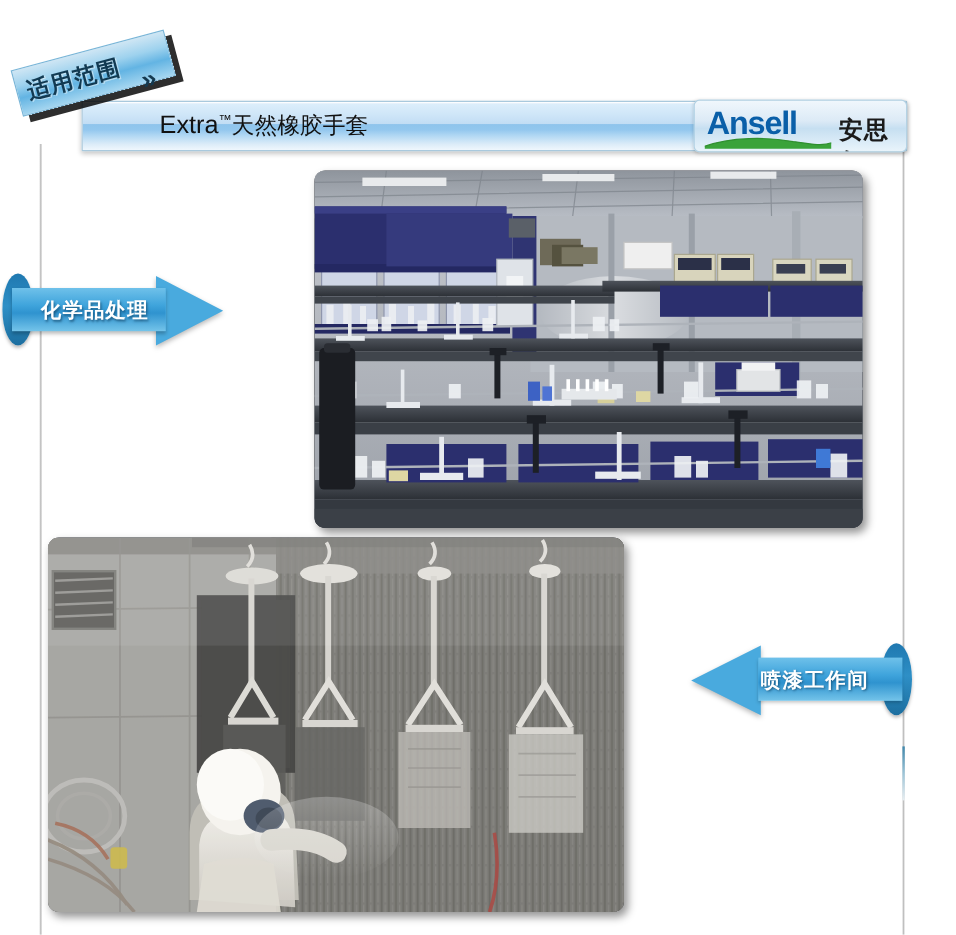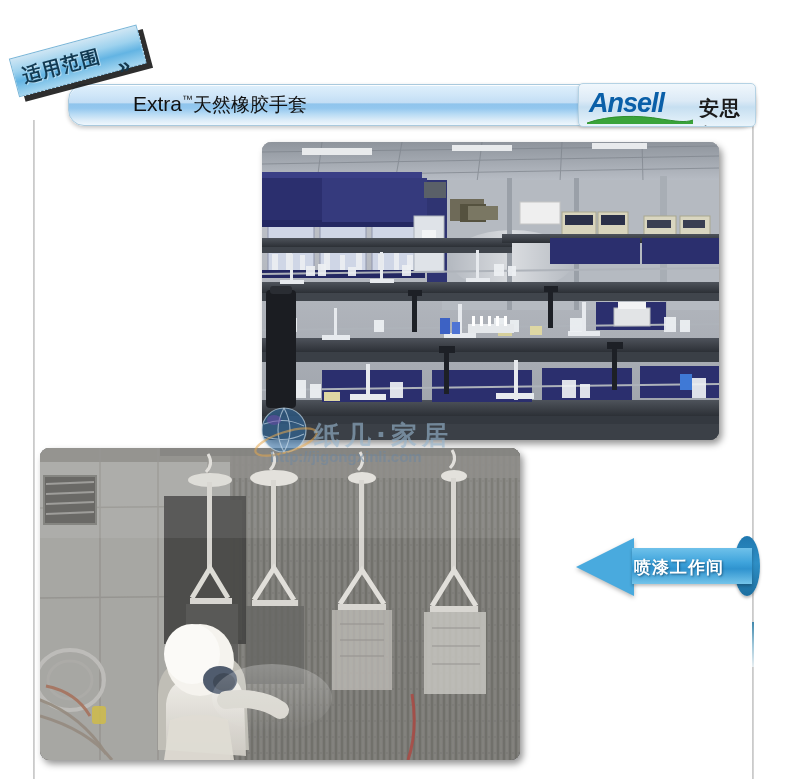--- a/index.html
+++ b/index.html
@@ -30,21 +30,21 @@
   .frame-right-accent {
     position: absolute; left: 752px; top: 622px;
     width: 2px; height: 45px;
     background: linear-gradient(to bottom,#3f87ab,#9dc5d8,#e8eef1);
   }
 
   
   .titlebar {
     position: absolute; left: 68px; top: 84px;
     width: 688px; height: 42px;
-    border-radius: 16px;
+    border-radius: 1px;
     border: 1px solid #a9c9dd;
     background: linear-gradient(to bottom,
         #e9f3fa 0%, #dceefb 4%, #cfe6f8 26%, #c2ddf4 45%,
         #8fc4ec 47%, #93c7ee 58%, #b6daf4 72%, #dcecf8 88%, #eff7fd 100%);
     box-shadow: 0 2px 4px rgba(0,0,0,0.22), inset 0 1px 0 rgba(255,255,255,0.85);
     overflow: hidden;
   }
   .titlebar-text {
     position: absolute; left: 64px; top: 50%;
     transform: translateY(-50%);
@@ -66,21 +66,20 @@
     border-radius: 5px;
     border: 1px solid #b4d2e4;
     background: linear-gradient(to bottom,#f0f7fc 0%,#dceaf6 40%,#c6dff1 55%,#e9f4fb 100%);
     box-shadow: 0 1px 3px rgba(0,0,0,0.16);
     overflow: hidden;
   }
   .logo-word {
     position: absolute; left: 10px; top: 4px;
     font-size: 27px; font-weight: bold;
     color: #0a5fa8; letter-spacing: -1px;
-    font-style: italic;
   }
   .logo-swoosh {
     position: absolute; left: 8px; top: 28px;
     width: 106px; height: 12px;
     overflow: hidden;
   }
   .logo-cn {
     position: absolute; left: 120px; top: 11px;
     font-family: "DejaVu Sans", "Liberation Sans", sans-serif;
     font-size: 20px; font-weight: bold; color: #1a1a1a;
@@ -223,20 +222,26 @@
     <div class="logo-cn">安思尔</div>
   </div>
 
   <div class="scope-tab-wrap">
     <div class="scope-tab">
       <span class="scope-tab-text">适用范围</span>
     </div>
     <span class="scope-chev">»</span>
   </div>
 
+  <div class="arrow-banner" id="arrow-chem">
+    <div class="ab-tail"></div>
+    <div class="ab-head"></div>
+    <div class="ab-body"></div>
+    <div class="ab-label">化学品处理</div>
+  </div>
 
   <div class="arrow-banner" id="arrow-spray">
     <div class="ab-tail"></div>
     <div class="ab-head"></div>
     <div class="ab-body"></div>
     <div class="ab-label">喷漆工作间</div>
   </div>
 
   <div class="photo" id="photo-lab">
     <svg viewBox="0 0 457 298" preserveAspectRatio="none" aria-hidden="true">
@@ -541,25 +546,14 @@
 
       <path d="M372 246 q6 36 -4 66" stroke="#a2362f" stroke-width="3" fill="none" opacity="0.85"></path>
 
       <rect x="52" y="258" width="14" height="18" rx="3" fill="#c7b23c" opacity="0.9"></rect>
 
       <rect width="480" height="312" fill="#ffffff" opacity="0.10"></rect>
       <rect x="0" y="0" width="480" height="90" fill="#ffffff" opacity="0.08"></rect>
     </svg>
   </div>
 
-  <div class="watermark">
-    <svg width="70" height="60" viewBox="0 0 70 60" style="position:absolute;left:0;top:0" aria-hidden="true">
-      <ellipse cx="32" cy="26" rx="22" ry="22" fill="#2d6ea8" opacity="0.55"></ellipse>
-      <ellipse cx="32" cy="26" rx="22" ry="22" fill="none" stroke="#bcd4e6" stroke-width="1.2" opacity="0.7"></ellipse>
-      <path d="M12 20 q20 -8 40 2 M12 32 q20 8 40 -2 M32 4 q-12 22 0 44 M32 4 q12 22 0 44" stroke="#cfe0ee" stroke-width="1.1" fill="none" opacity="0.65"></path>
-      <ellipse cx="22" cy="16" rx="7" ry="5" fill="#6b4ba8" opacity="0.55"></ellipse>
-      <ellipse cx="34" cy="38" rx="32" ry="10" fill="none" stroke="#e6a84e" stroke-width="2.2" opacity="0.55" transform="rotate(-18 34 38)"></ellipse>
-    </svg>
-    <div class="wm-cn">纸几·家居</div>
-    <div class="wm-url">http://jigongxinli.com</div>
-  </div>
 
 </div>
 
 </body></html>

